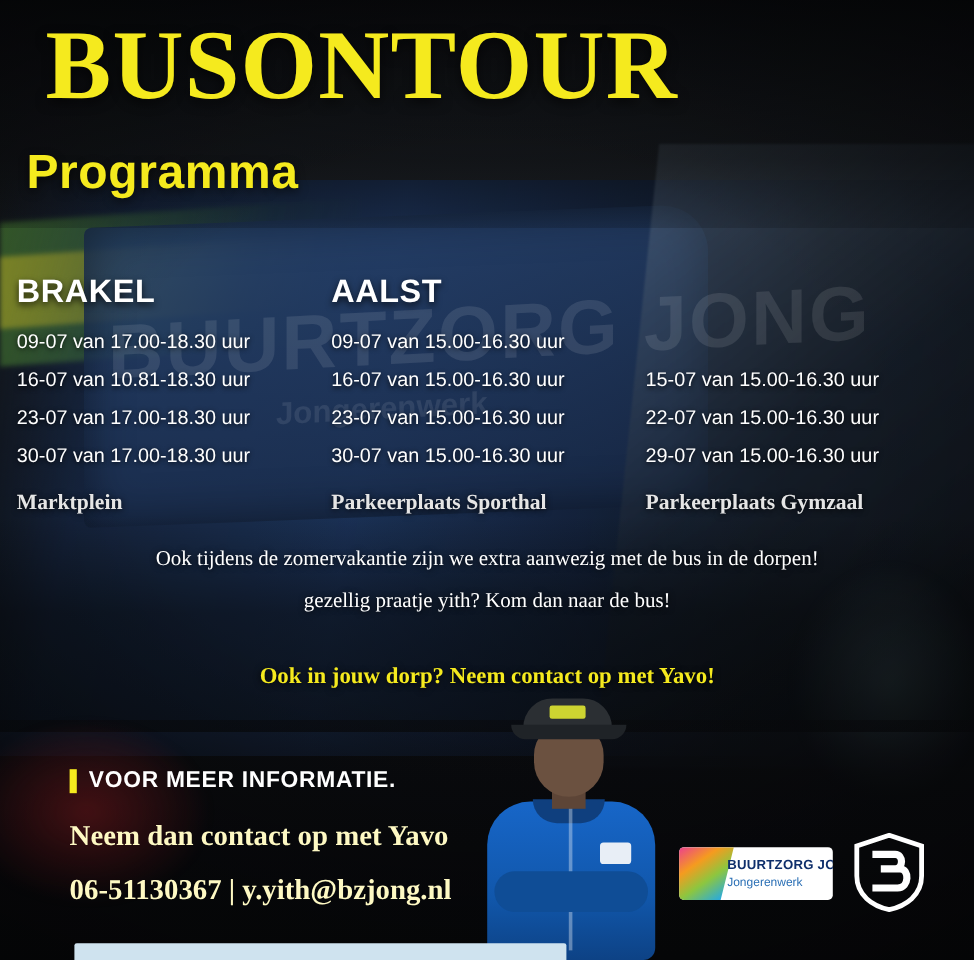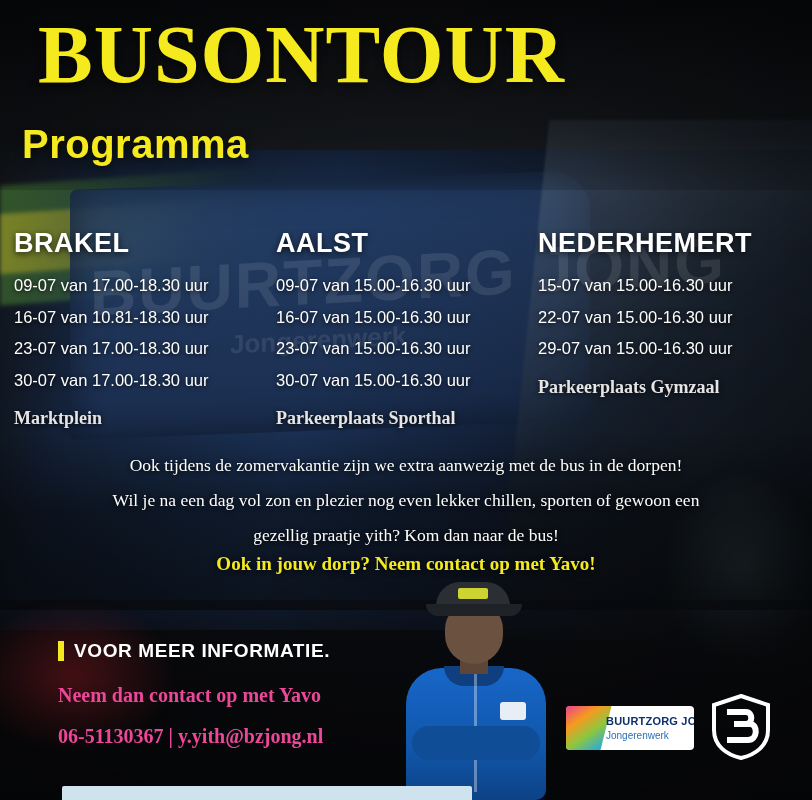--- a/index.html
+++ b/index.html
@@ -172,20 +172,21 @@
     text-shadow: 0 2px 8px rgba(0,0,0,0.6);
   }
 
   .columns {
     position: absolute;
     left: 14px;
     top: 228px;
     width: 786px;
     display: flex;
     gap: 0;
+    align-items: flex-end;
   }
   .col { width: 262px; }
   .col-city {
     font-family: "Liberation Sans", sans-serif;
     font-weight: bold;
     font-size: 27px;
     letter-spacing: 0.5px;
     color: #ffffff;
     margin: 0 0 18px 0;
     text-shadow: 0 2px 6px rgba(0,0,0,0.75);
@@ -255,22 +256,22 @@
   .info-head-text {
     font-family: "Liberation Sans", sans-serif;
     font-weight: bold;
     font-size: 19px;
     letter-spacing: 0.6px;
     color: #ffffff;
   }
   .info-line {
     font-family: "Liberation Serif", serif;
     font-weight: bold;
-    font-size: 20px;
-    color: #ec4899;
+    font-size: 24px;
+    color: #fef9c3;
     margin-bottom: 18px;
     white-space: nowrap;
   }
 
   
   .person { position: absolute; left: 388px; top: 576px; width: 180px; height: 224px; }
   .p-cap {
     position: absolute; left: 48px; top: 6px; width: 74px; height: 30px;
     background: #2b2f33; border-radius: 34px 34px 8px 8px;
   }
@@ -398,32 +399,30 @@
       <div class="col">
         <div class="col-city">AALST</div>
         <div class="date-line">09-07 van 15.00-16.30 uur</div>
         <div class="date-line">16-07 van 15.00-16.30 uur</div>
         <div class="date-line">23-07 van 15.00-16.30 uur</div>
         <div class="date-line">30-07 van 15.00-16.30 uur</div>
         <div class="col-place">Parkeerplaats Sporthal</div>
       </div>
 
       <div class="col">
-        <div class="col-city">NEDERHEMERT</div>
         <div class="date-line">15-07 van 15.00-16.30 uur</div>
         <div class="date-line">22-07 van 15.00-16.30 uur</div>
         <div class="date-line">29-07 van 15.00-16.30 uur</div>
         <div class="col-place">Parkeerplaats Gymzaal</div>
       </div>
 
     </div>
 
     <div class="body-text">
       <div>Ook tijdens de zomervakantie zijn we extra aanwezig met de bus in de dorpen!</div>
-      <div>Wil je na een dag vol zon en plezier nog even lekker chillen, sporten of gewoon een</div>
       <div>gezellig praatje yith? Kom dan naar de bus!</div>
     </div>
 
     <div class="cta-line">Ook in jouw dorp? Neem contact op met Yavo!</div>
 
     <div class="info-block">
       <div class="info-head">
         <span class="info-bar"></span>
         <span class="info-head-text">VOOR MEER INFORMATIE.</span>
       </div>

